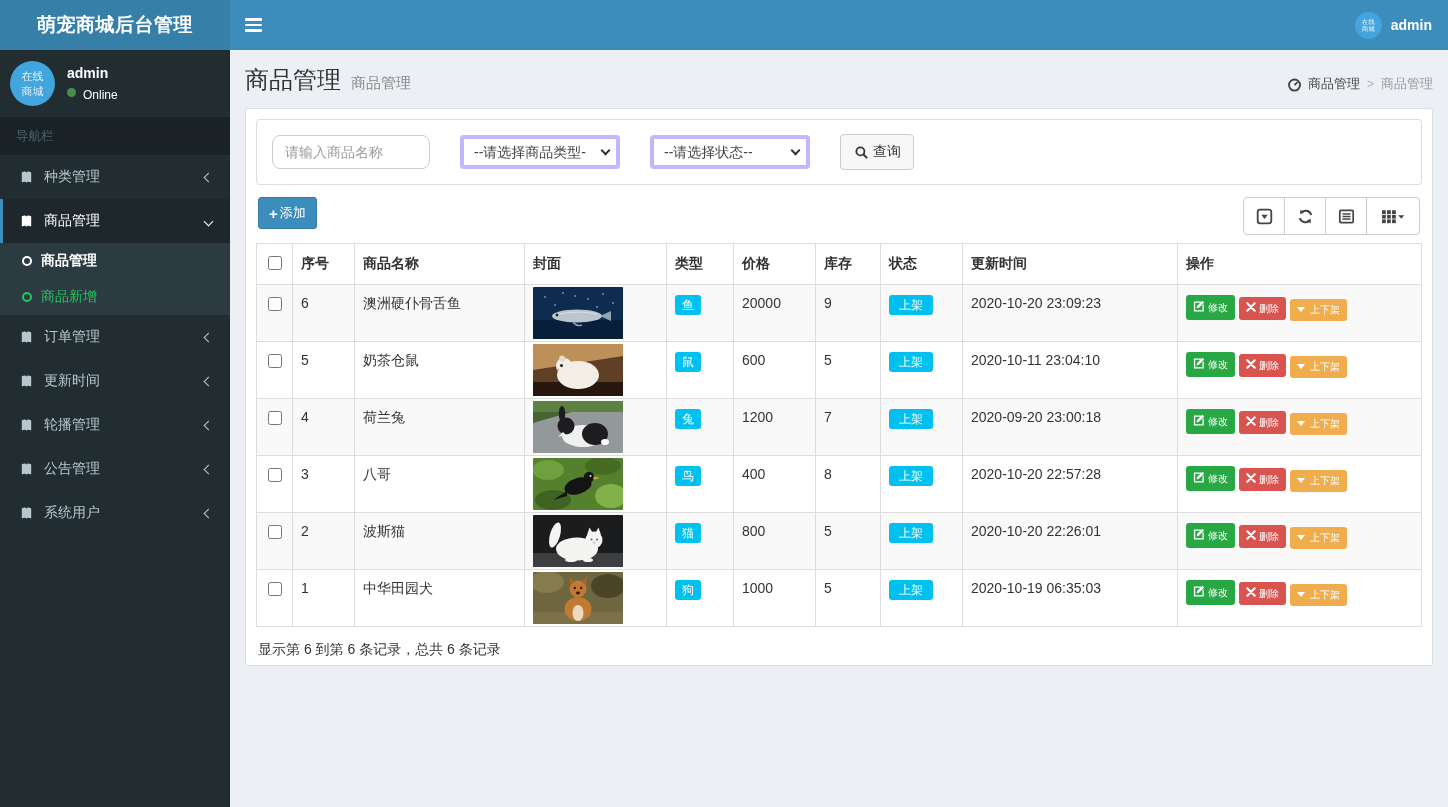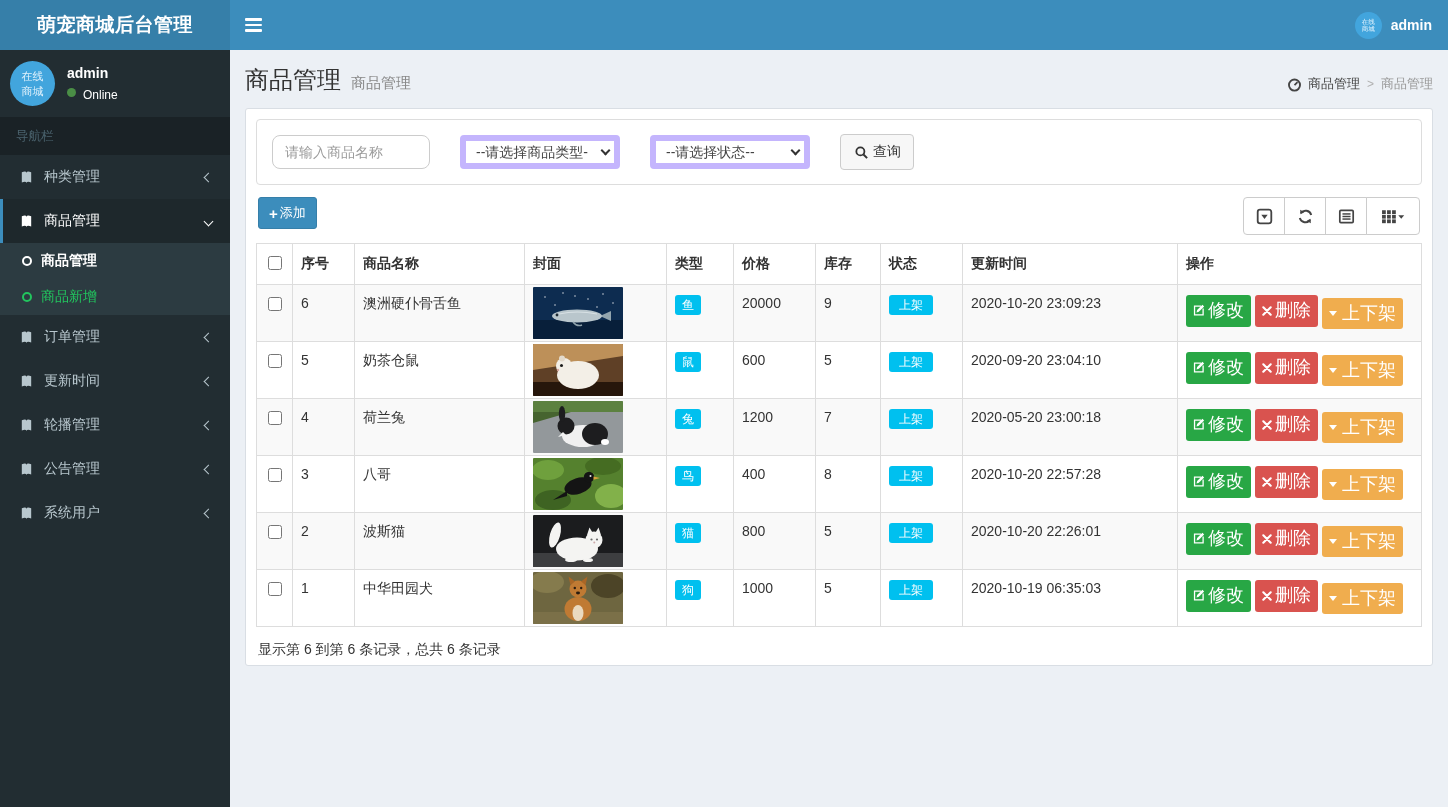--- a/index.html
+++ b/index.html
@@ -59,21 +59,21 @@
   .breadcrumb .sep { color:#b0b0b0; font-size:12px; }
   .breadcrumb .current { color:#999; }
   .breadcrumb a { color:#444; text-decoration:none; display:flex; align-items:center; gap:5px; }
 
   .box { margin:0 15px; background:#fff; border:1px solid #d9dee4; border-radius:3px; padding:10px; height:558px; }
   .search-panel { border:1px solid #ddd; border-radius:4px; padding:14px 15px; display:flex; align-items:center; gap:30px; }
   .txt-input { width:158px; height:34px; border:1px solid #ccc; border-radius:8px; padding:6px 12px; font-size:14px; color:#4c1d95; outline:none; }
   .txt-input::placeholder { color:#9b9b9b; }
   .select-wrap { position:relative; display:inline-block; }
   .select-wrap select {
-    width:160px; height:34px; border:6px solid #c4b5fd; border-radius:4px; background:#fff; color:#444;
+    width:160px; height:34px; border:4px solid #c4b5fd; border-radius:4px; background:#fff; color:#444;
     font-size:14px; padding:0 26px 0 10px; appearance:none; -webkit-appearance:none; outline:none;
   }
   .sel-caret { position:absolute; right:11px; top:12px; width:7px; height:7px; border-right:2px solid #333; border-bottom:2px solid #333; transform:rotate(45deg); pointer-events:none; }
   .btn-search { display:inline-flex; align-items:center; gap:3px; background:#f7f7f7; border:1px solid #ccc; border-radius:4px; padding:8px 12px; font-size:14px; color:#333; cursor:pointer; }
 
   .toolbar-row { display:flex; justify-content:space-between; align-items:flex-start; margin:12px 2px 8px; }
   .btn-add { display:inline-flex; align-items:center; gap:2px; background:var(--c-accent,#3c8dbc); border:1px solid #367fa9; color:#fff; border-radius:3px; padding:6px 10px; font-size:13px; cursor:pointer; }
   .btn-add .plus { font-weight:bold; font-size:15px; line-height:11px; }
   .tool-group { display:flex; }
   .tool-btn { width:42px; height:38px; background:#fff; border:1px solid #ccc; margin-left:-1px; display:flex; align-items:center; justify-content:center; gap:4px; cursor:pointer; }
@@ -84,21 +84,21 @@
   .grid th, .grid td { border:1px solid #ddd; text-align:left; font-size:14px; vertical-align:top; }
   .grid th { padding:11px 8px; font-weight:bold; color:#333; }
   .grid td { padding:10px 8px; color:#333; }
   .grid td.cover-cell { padding:2px 8px; }
   .grid td.cb, .grid th.cb { text-align:center; padding:10px 4px; }
   .grid tbody tr:nth-child(odd) { background:#f9f9f9; }
   .grid input[type=checkbox] { width:14px; height:14px; margin:2px 0 0; }
   .cover-img { width:90px; height:52px; display:block; border-radius:1px; overflow:hidden; }
   .badge { display:inline-block; background:var(--c-badge,#00c0ef); color:#fff; font-size:12px; border-radius:3px; padding:3px 7px; line-height:1.2; }
   .badge.status { padding:3px 10px; }
-  .act-btn { display:inline-flex; align-items:center; gap:3px; border:none; border-radius:3px; color:#fff; font-size:18px; padding:5px 7px; cursor:pointer; margin-right:4px; line-height:1.2; }
+  .act-btn { display:inline-flex; align-items:center; gap:3px; border:none; border-radius:3px; color:#fff; font-size:10px; padding:5px 7px; cursor:pointer; margin-right:4px; line-height:1.2; }
   .act-edit { background:var(--c-edit,#28a745); }
   .act-del { background:var(--c-del,#d9534f); }
   .act-toggle { background:var(--c-warn,#f0ad4e); }
   .caret-down-w { width:0; height:0; border-left:4px solid transparent; border-right:4px solid transparent; border-top:5px solid #fff; display:inline-block; margin-right:2px; }
   .pagination-info { padding:14px 2px 6px; font-size:14px; color:#333; }
 </style>
 </head>
 <body>
 
 <div class="app">
@@ -410,21 +410,21 @@
                     <ellipse cx="45" cy="31" rx="21" ry="14" fill="#f3efe7"></ellipse>
                     <circle cx="31" cy="22" r="8" fill="#f3efe7"></circle>
                     <circle cx="29" cy="14.5" r="3" fill="#e3dacc"></circle>
                     <circle cx="28.5" cy="21.5" r="1.5" fill="#1c1c1c"></circle>
                     <circle cx="25" cy="26" r="1.2" fill="#d8a8a0"></circle>
                   </svg></span></td>
               <td><span class="badge">鼠</span></td>
               <td>600</td>
               <td>5</td>
               <td><span class="badge status">上架</span></td>
-              <td>2020-09-20 23:04:10</td>
+              <td>2020-10-11 23:04:10</td>
               <td><button class="act-btn act-edit">
                   <span><svg width="12" height="12" viewBox="0 0 14 14">
                       <path d="M9.4 2.6H1.8v10h10V5.2" fill="none" stroke="#fff" stroke-width="1.5"></path>
                       <path d="M11 .9l2 2-6.2 6.2-2.7.7.7-2.7z" fill="#fff"></path>
                     </svg></span>
                   <span>修改</span>
                 </button><button class="act-btn act-del">
                   <span><svg width="10" height="10" viewBox="0 0 10 10">
                       <path d="M1.3 1.3l7.4 7.4M8.7 1.3L1.3 8.7" stroke="#fff" stroke-width="2.1" stroke-linecap="round"></path>
                     </svg></span>
@@ -446,21 +446,21 @@
                     <ellipse cx="62" cy="33" rx="13" ry="11" fill="#1d1d1f"></ellipse>
                     <circle cx="33" cy="25" r="8.5" fill="#1d1d1f"></circle>
                     <ellipse cx="29" cy="13" rx="3.2" ry="8" fill="#1d1d1f"></ellipse>
                     <polygon points="30,31 25,36 33,34" fill="#f0f0f0"></polygon>
                     <ellipse cx="72" cy="41" rx="4" ry="3" fill="#fff"></ellipse>
                   </svg></span></td>
               <td><span class="badge">兔</span></td>
               <td>1200</td>
               <td>7</td>
               <td><span class="badge status">上架</span></td>
-              <td>2020-05-20 23:00:18</td>
+              <td>2020-09-20 23:00:18</td>
               <td><button class="act-btn act-edit">
                   <span><svg width="12" height="12" viewBox="0 0 14 14">
                       <path d="M9.4 2.6H1.8v10h10V5.2" fill="none" stroke="#fff" stroke-width="1.5"></path>
                       <path d="M11 .9l2 2-6.2 6.2-2.7.7.7-2.7z" fill="#fff"></path>
                     </svg></span>
                   <span>修改</span>
                 </button><button class="act-btn act-del">
                   <span><svg width="10" height="10" viewBox="0 0 10 10">
                       <path d="M1.3 1.3l7.4 7.4M8.7 1.3L1.3 8.7" stroke="#fff" stroke-width="2.1" stroke-linecap="round"></path>
                     </svg></span>

